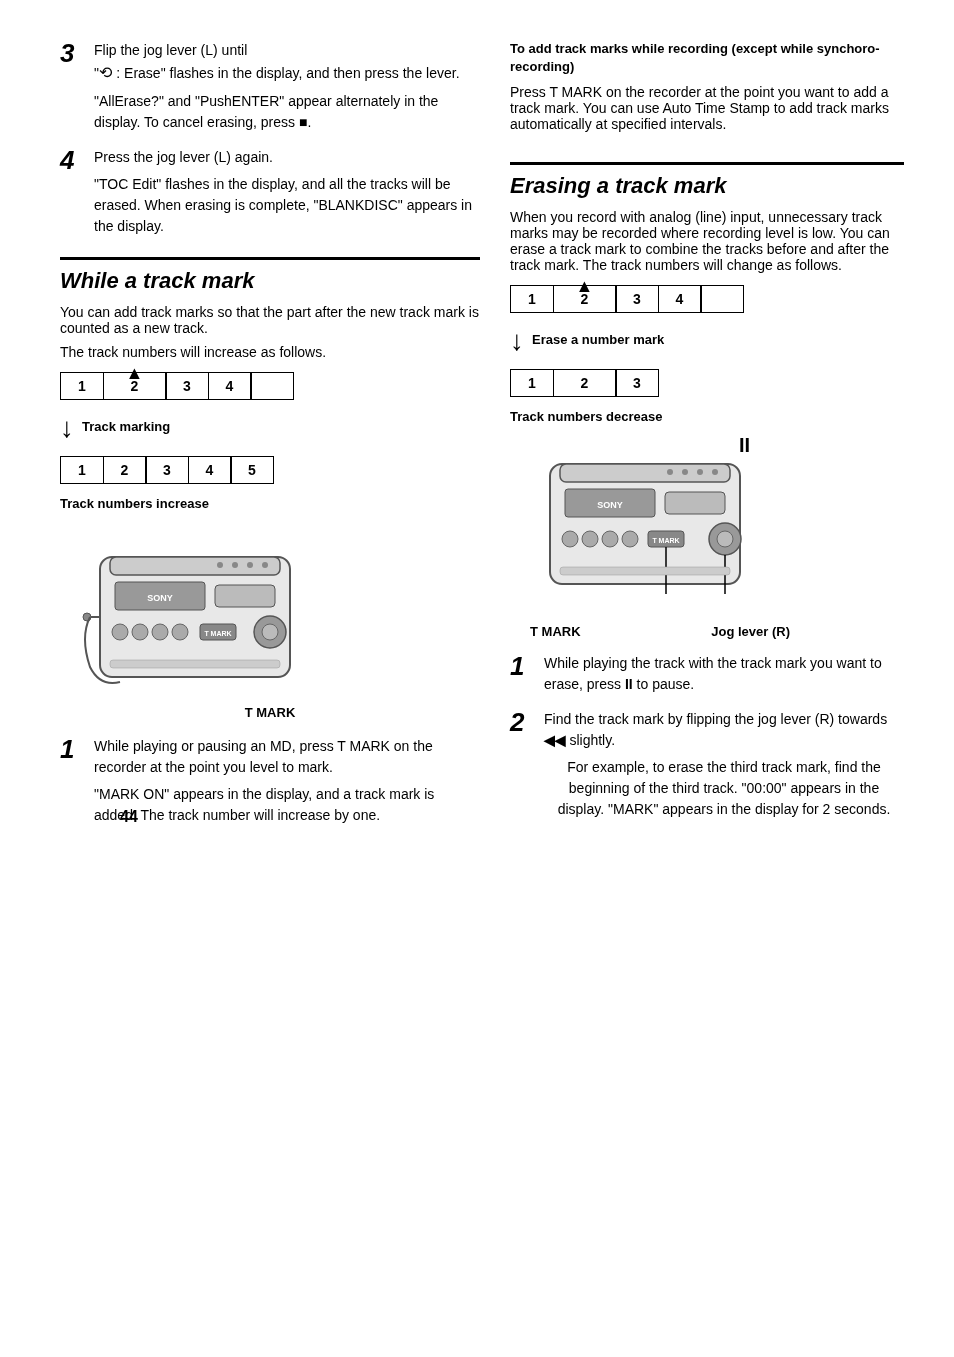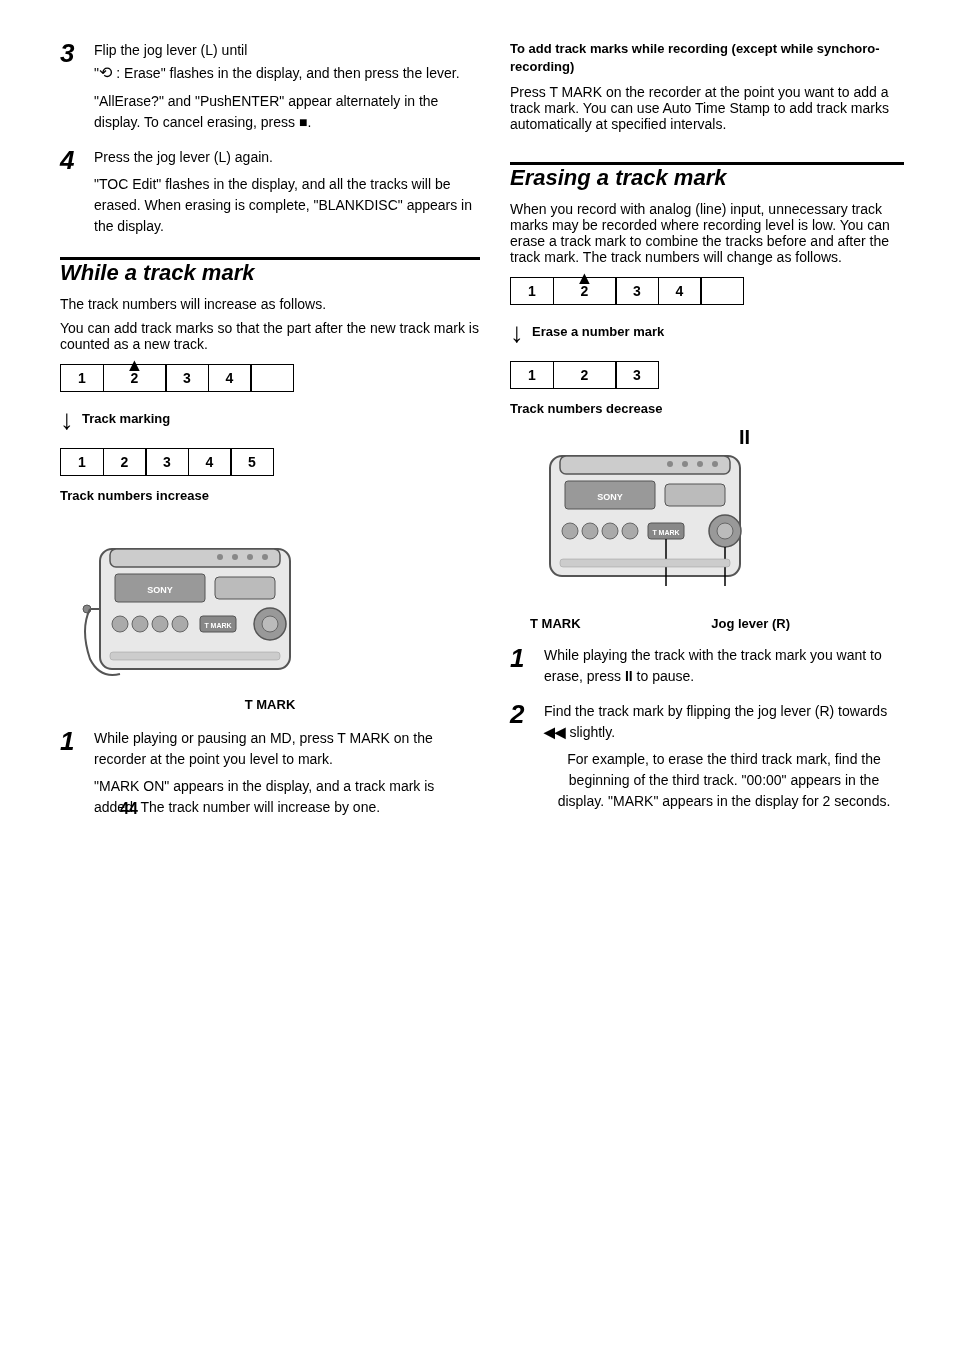--- a/index.html
+++ b/index.html
@@ -43,20 +43,21 @@
       font-size: 14px;
       line-height: 1.5;
     }
 
     
     .section-title {
       font-size: 22px;
       font-weight: 900;
       font-style: italic;
       border-top: 3px solid #000;
+      padding-top: 8px;
       margin-bottom: 10px;
       margin-top: 20px;
     }
     .subsection-title {
       font-size: 13px;
       font-weight: 700;
       margin-bottom: 8px;
       line-height: 1.4;
     }
 
@@ -172,22 +173,22 @@
       <div class="step">
         <div class="step-num">4</div>
         <div class="step-content">
           <div>Press the jog lever (L) again.</div>
           <div style="margin-top:6px;">"TOC Edit" flashes in the display, and all the tracks will be erased. When erasing is complete, "BLANKDISC" appears in the display.</div>
         </div>
       </div>
 
       <div class="section-title">While a track mark</div>
 
+      <p>You can add track marks so that the part after the new track mark is counted as a new track.</p>
       <p>The track numbers will increase as follows.</p>
-      <p>You can add track marks so that the part after the new track mark is counted as a new track.</p>
 
       <div class="track-diagram">
         <div class="track-row">
           <div class="track-cell">1</div>
           <div class="track-cell-wide" style="position:relative;">
             2
             <span style="position:absolute;top:-10px;left:50%;transform:translateX(-50%);font-size:18px;">▲</span>
           </div>
           <div class="track-cell">3</div>
           <div class="track-cell">4</div>

